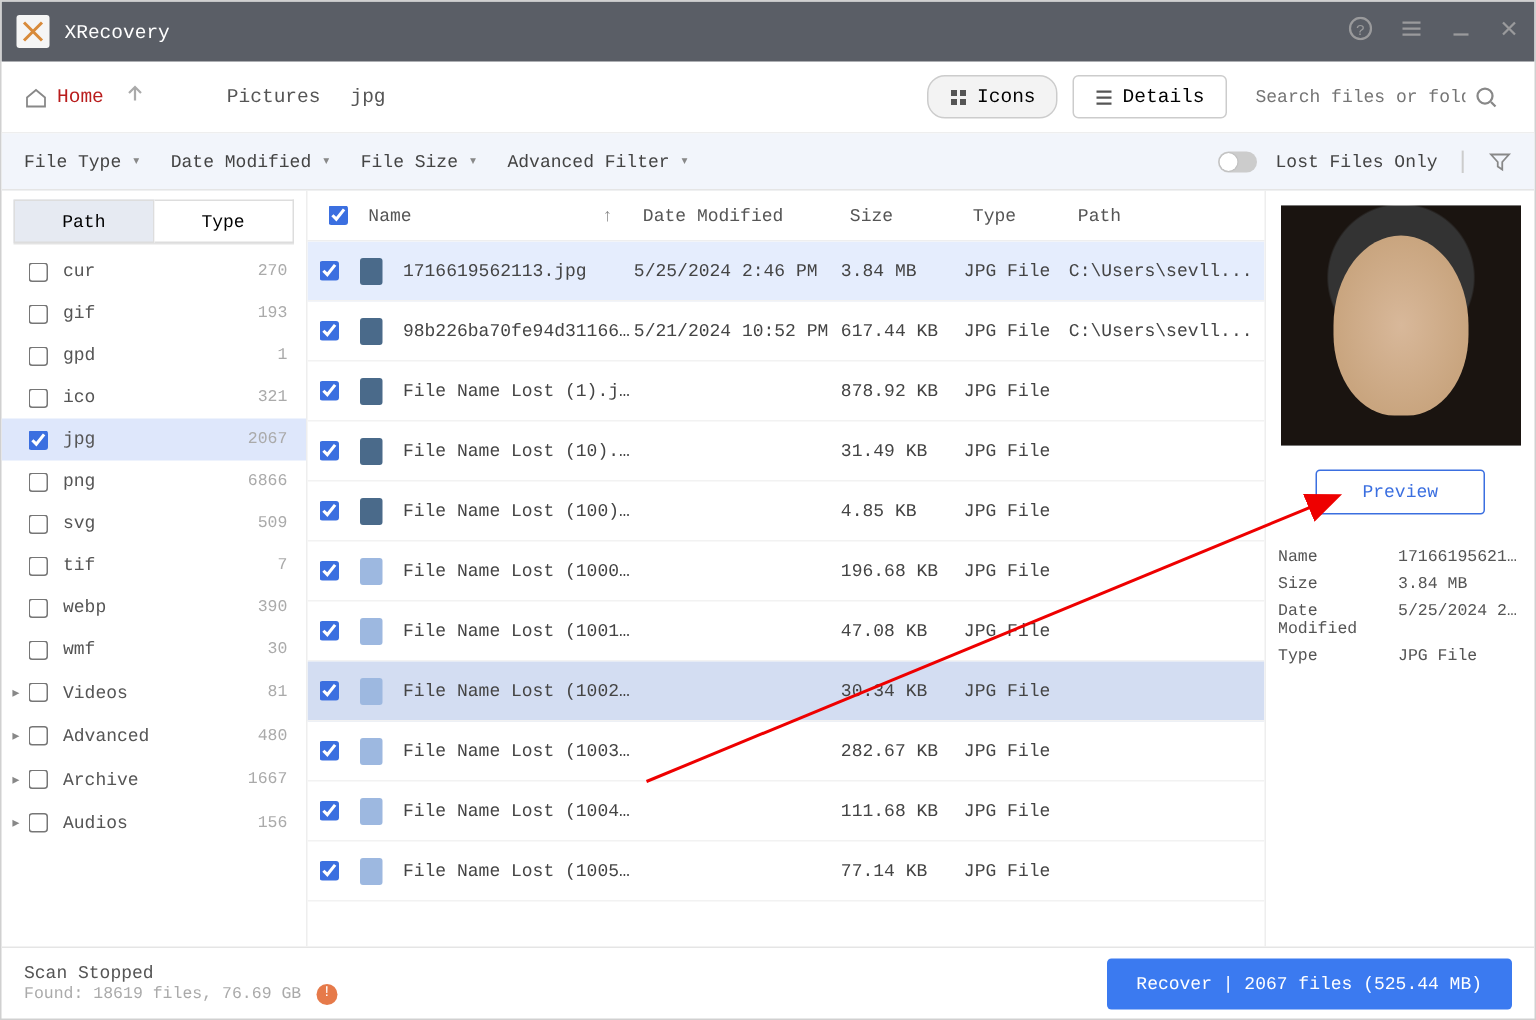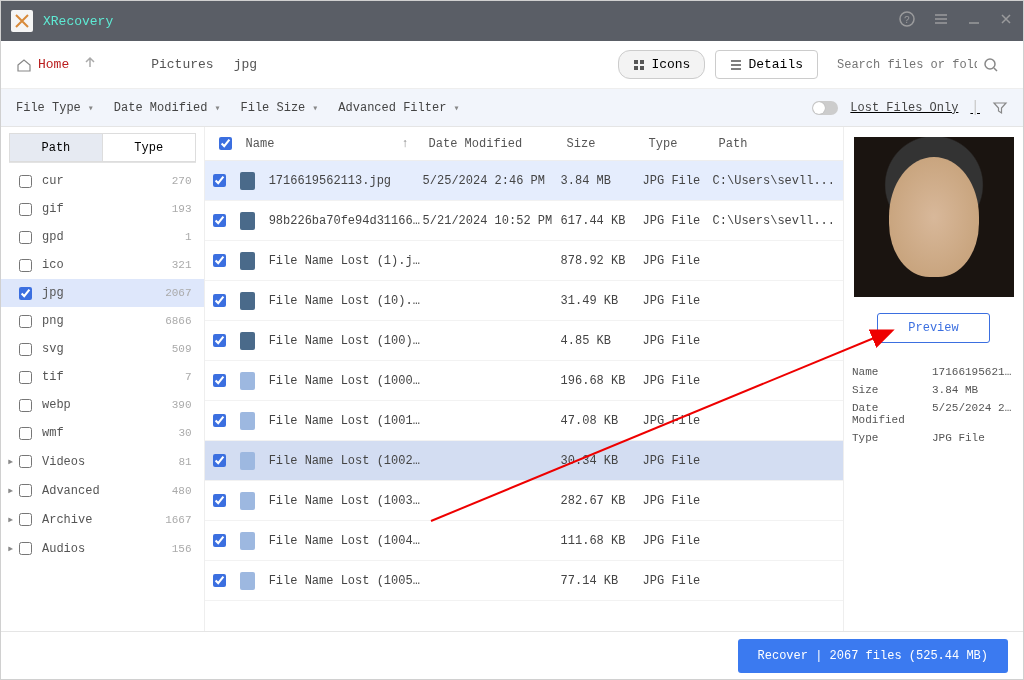--- a/index.html
+++ b/index.html
@@ -1,36 +1,36 @@
 <!DOCTYPE html>
 <html><head>
 <meta charset="utf-8">
 <style>
 * { box-sizing: border-box; margin: 0; padding: 0; font-family: "Courier New", monospace; }
 body { width: 1024px; height: 680px; background: #fff; overflow: hidden; border: 1px solid #d0d0d0; position: relative; }
 
 .titlebar { height: 40px; background: #5a5e66; display: flex; align-items: center; padding: 0 10px; color: #c8c8d0; }
 .titlebar .logo { width: 22px; height: 22px; background: #f5f5f5; display: flex; align-items: center; justify-content: center; margin-right: 10px; border-radius: 2px; }
 .titlebar .logo svg { width: 16px; height: 16px; }
-.titlebar .title { color: #5eead4; font-size: 13px; }
+.titlebar .title { color: #ffffff; font-size: 13px; }
 .titlebar .winbtns { margin-left: auto; display: flex; align-items: center; gap: 18px; }
 .titlebar .winbtns span { cursor: pointer; opacity: .8; }
 
 .toolbar { height: 48px; border-bottom: 1px solid #eee; display: flex; align-items: center; padding: 0 15px; gap: 14px; }
 .toolbar .home { display: flex; align-items: center; gap: 6px; color: #b91c1c; font-size: 13px; cursor: pointer; }
 .toolbar .up { color: #999; cursor: pointer; }
 .breadcrumb { display: flex; align-items: center; gap: 20px; color: #555; font-size: 13px; margin-left: 40px; }
 .viewbtn { border: 1px solid #ccc; border-radius: 4px; padding: 6px 14px; font-size: 13px; cursor: pointer; display: flex; align-items: center; gap: 6px; }
 .viewbtn.active { background: #f3f3f3; border-radius: 12px; }
 .searchbox { display: flex; align-items: center; gap: 6px; color: #aaa; font-size: 12px; border:1px solid transparent; padding:4px 8px; }
 .searchbox input { border: none; outline: none; font-family: inherit; font-size: 12px; color: #555; width: 140px; }
 
 .filterbar { height: 38px; background: #f2f5fb; border-bottom: 1px solid #e5e5e5; display: flex; align-items: center; padding: 0 15px; gap: 20px; }
 .filterbar .fitem { font-size: 12px; color: #444; cursor: pointer; display: flex; align-items: center; gap: 4px; }
-.filterbar .right { margin-left: auto; display: flex; align-items: center; gap: 12px; text-decoration: underline; }
+.filterbar .right { margin-left: auto; display: flex; align-items: center; gap: 12px; }
 .toggle { width: 26px; height: 14px; background: #ccc; border-radius: 8px; position: relative; }
 .toggle::after { content:""; width:12px;height:12px;background:#fff;border-radius:50%;position:absolute;left:1px;top:1px;box-shadow:0 0 1px rgba(0,0,0,.3);}
 
 .main { display: flex; height: calc(100% - 40px - 48px - 38px - 48px); }
 
 .sidebar { width: 210px; border-right: 1px solid #eee; display: flex; flex-direction: column; }
 .tabs { display: flex; border-bottom: 1px solid #e3e3e3; height: 30px; margin:6px 8px 0 8px; }
 .tabs .tab { flex: 1; text-align: center; font-size: 12px; line-height: 28px; cursor: pointer; border:1px solid #ddd; }
 .tabs .tab.active { background: #e6eaf2; }
 .tabs .tab.inactive { background:#fff; border-left:none; }
@@ -427,20 +427,27 @@
         </div>
       <div>
           <span class="mk">Type</span>
           <span class="mv">JPG File</span>
         </div>
     </div>
   </div>
 </div>
 
 <div class="footer">
+  <div>
+    <div class="status">Scan Stopped</div>
+    <div style="display:flex;align-items:center;gap:4px;">
+      <span class="substatus">Found: 18619 files, 76.69 GB</span>
+      <span class="warn">!</span>
+    </div>
+  </div>
   <button class="recover-btn">Recover | 2067 files (525.44 MB)</button>
 </div>
 
 <svg class="arrow-annotation" style="left:420px;top:320px;" width="500" height="220">
   <defs>
       <marker id="ah" markerWidth="12" markerHeight="10" refX="10" refY="5" orient="auto">
         <path d="M0,0 L12,5 L0,10 z" fill="#e00"></path>
       </marker>
     </defs>
   <line x1="10" y1="200" x2="470" y2="10" stroke="#e00" stroke-width="2" marker-end="url(#ah)"></line>

